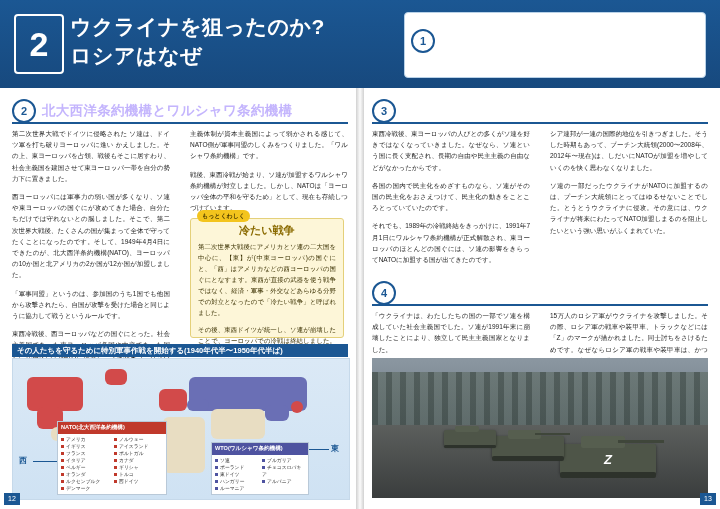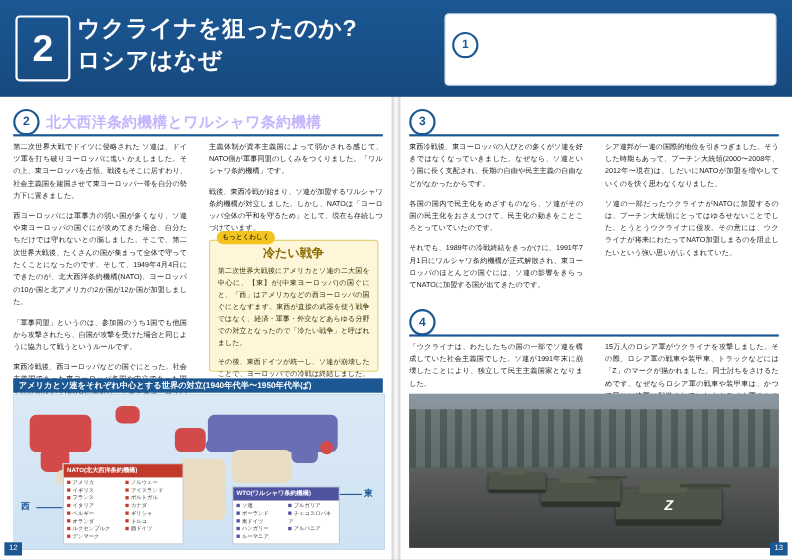--- a/index.html
+++ b/index.html
@@ -135,21 +135,21 @@
 
   <div class="box" style="left:190px;top:218px;width:152px;height:118px;">
     <div class="box-tag">もっとくわしく</div>
     <div class="box-title">冷たい戦争</div>
     <div class="box-body">
       <p>第二次世界大戦後にアメリカとソ連の二大国を中心に、【東】が(中東ヨーロッパ)の国ぐにと、「西」はアメリカなどの西ヨーロッパの国ぐにとなすます。東西が直接の武器を使う戦争ではなく、経済・軍事・外交などあらゆる分野での対立となったので「冷たい戦争」と呼ばれました。</p>
       <p>その後、東西ドイツが統一し、ソ連が崩壊したことで、ヨーロッパでの冷戦は終結しました。しかし、アメリカとソ連が直接戦ったわけではなく、両国による代理戦争が代理的に戦われ、1950年に朝鮮戦争などが起きた朝鮮戦争です。</p>
     </div>
   </div>
 
-  <div class="map-title">アメリカとソ連をそれぞれ中心とする世界の対立(1940年代半〜1950年代半ば)</div>
+  <div class="map-title">その人たちを守るために特別軍事作戦を開始する(1940年代半〜1950年代半ば)</div>
   <div class="map-wrap">
     <div class="ocean"></div>
 
     <div class="land nato-land" style="left:14px;top:18px;width:56px;height:34px;"></div>
     <div class="land nato-land" style="left:24px;top:48px;width:26px;height:22px;"></div>
     <div class="land neutral-land" style="left:38px;top:68px;width:16px;height:14px;"></div>
 
     <div class="land neutral-land" style="left:52px;top:84px;width:26px;height:44px;"></div>
 
     <div class="land nato-land" style="left:92px;top:10px;width:22px;height:16px;"></div>

